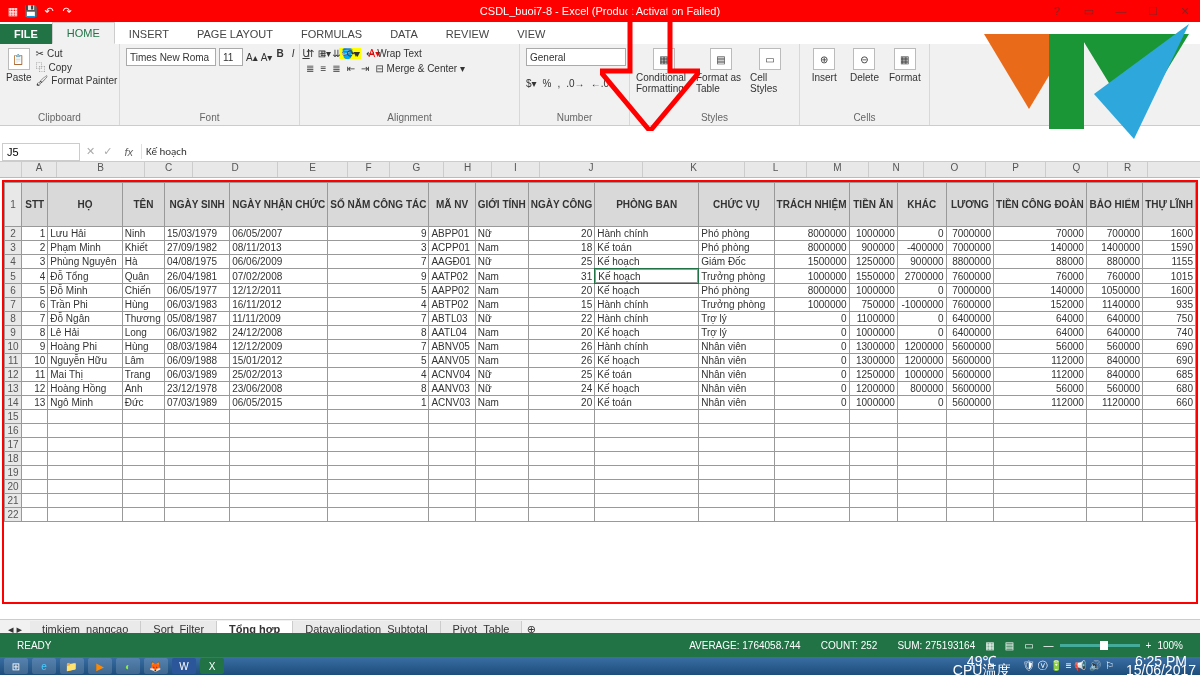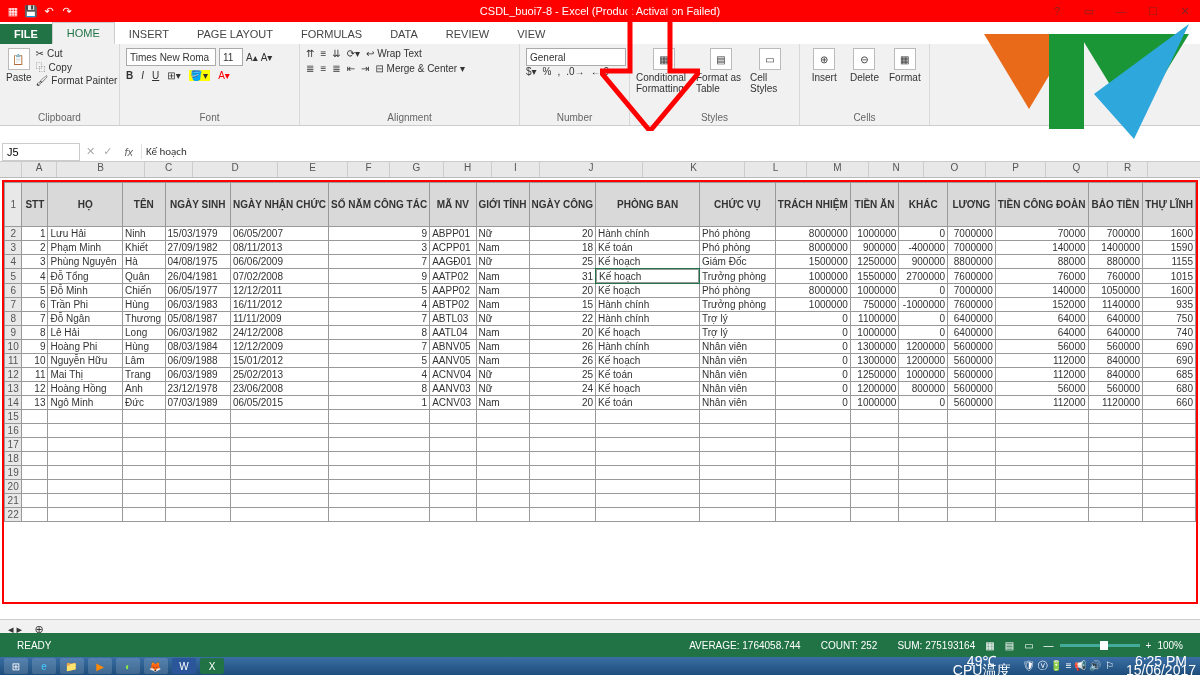--- a/index.html
+++ b/index.html
@@ -114,21 +114,21 @@
         </div>
       <div style="display:flex;flex-direction:column;gap:2px">
         <div class="smallrow">✂ <span>Cut</span></div>
         <div class="smallrow">⿻ <span>Copy</span></div>
         <div class="smallrow">🖌 <span>Format Painter</span></div>
       </div>
     </div>
     <div class="label">Clipboard</div>
   </div>
   <div class="group" style="width:180px">
-    <div class="content" style="flex-direction:column;">
+    <div class="content" style="flex-direction:row;">
       <div class="smallrow">
         <span class="sel" style="width:90px">Times New Roma</span>
         <span class="sel" style="width:24px">11</span>
         <span>A▴</span>
         <span>A▾</span>
       </div>
       <div class="smallrow" style="gap:8px">
         <b>B</b>
         <i>I</i>
         <u>U</u>
@@ -153,21 +153,21 @@
           <span>≡</span>
           <span>≣</span>
         <span>⇤</span>
           <span>⇥</span>
         <span>⊟ <span>Merge &amp; Center</span> ▾</span>
       </div>
     </div>
     <div class="label">Alignment</div>
   </div>
   <div class="group" style="width:110px">
-    <div class="content" style="flex-direction:column;gap:0">
+    <div class="content" style="flex-direction:column;gap:12px">
       <span class="sel" style="width:100px">General</span>
       <div class="smallrow" style="gap:6px">
         <span>$▾</span>
         <span>%</span>
         <span>,</span>
         <span>.0→</span>
         <span>←.0</span>
       </div>
     </div>
     <div class="label">Number</div>
@@ -265,21 +265,21 @@
           <th class="col-G">MÃ NV</th>
           <th class="col-H">GIỚI TÍNH</th>
           <th class="col-I">NGÀY CÔNG</th>
           <th class="col-J">PHÒNG BAN</th>
           <th class="col-K">CHỨC VỤ</th>
           <th class="col-L">TRÁCH NHIỆM</th>
           <th class="col-M">TIỀN ĂN</th>
           <th class="col-N">KHÁC</th>
           <th class="col-O">LƯƠNG</th>
           <th class="col-P">TIỀN CÔNG ĐOÀN</th>
-          <th class="col-Q">BẢO TIỀN</th>
+          <th class="col-Q">BẢO HIỂM</th>
           <th class="col-R">THỰ LĨNH</th>
         </tr>
       </tbody>
       <tbody>
         <tr>
           <td class="rh">2</td>
           <td class="col-A n">1</td>
           <td class="col-B ">Lưu Hải</td>
           <td class="col-C ">Ninh</td>
           <td class="col-D ">15/03/1979</td>
@@ -757,20 +757,27 @@
           <td class="col-P"></td>
           <td class="col-Q"></td>
           <td class="col-R"></td>
         </tr>
       </tbody>
     </table>
 </div>
 
 <div class="sheettabs">
   <span style="padding:0 8px">◂ ▸</span>
+  <div id="sheets" style="display:flex">
+      <div class="sheet">timkiem_nangcao</div>
+      <div class="sheet">Sort_Filter</div>
+      <div class="sheet active">Tổng hợp</div>
+      <div class="sheet">Datavaliodation_Subtotal</div>
+      <div class="sheet">Pivot_Table</div>
+    </div>
   <div class="plus">⊕</div>
 </div>
 
 <div class="statusbar">
   <span>READY</span>
   <span class="sp"></span>
   <span>AVERAGE: 1764058.744</span>
   <span style="margin:0 20px">COUNT: 252</span>
   <span>SUM: 275193164</span>
   <span style="margin:0 10px">▦</span>

